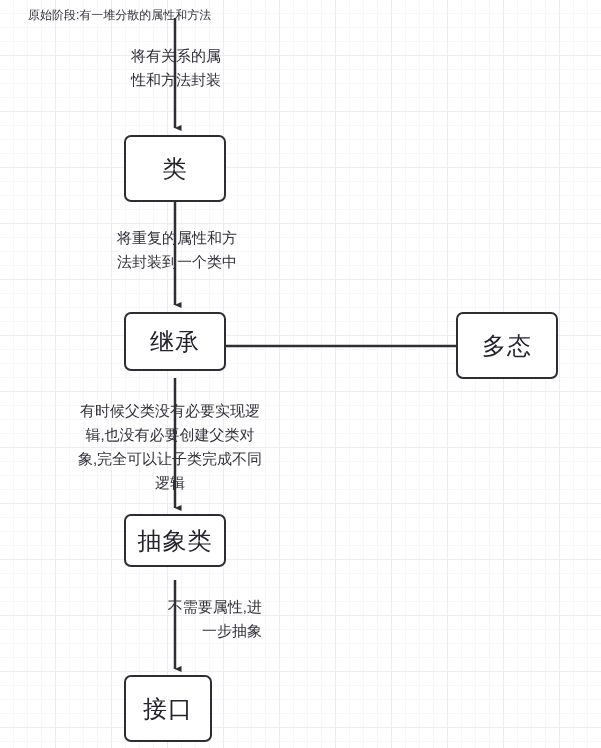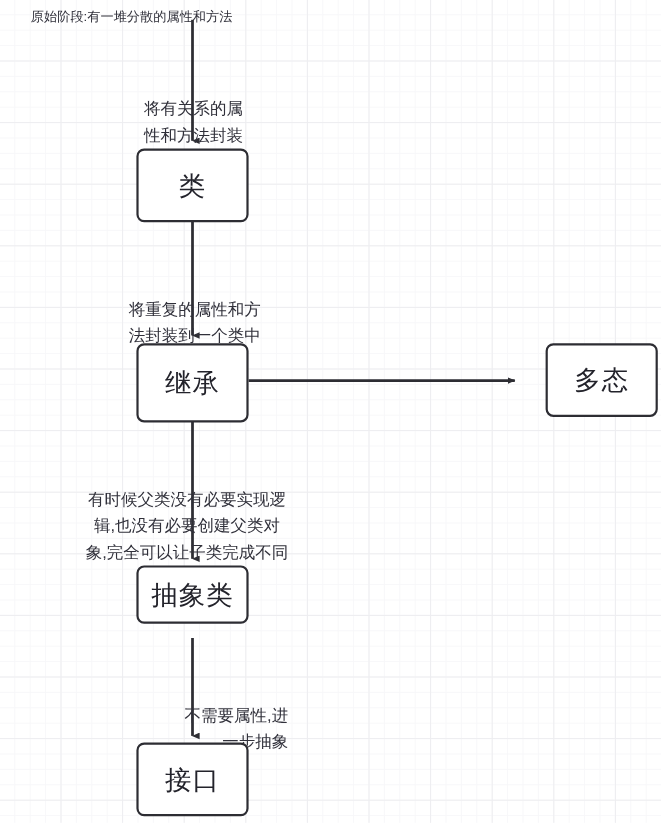--- a/index.html
+++ b/index.html
@@ -57,21 +57,20 @@
   }
 
   .edge-label {
     position: absolute;
     color: #30303a;
     font-size: 15px;
     line-height: 24px;
     text-align: center;
     font-family: "Liberation Sans", "DejaVu Sans", sans-serif;
     white-space: pre-line;
-    margin-top: 44px;
   }
 
   #title-text {
     position: absolute;
     left: 28px;
     top: 4px;
     font-size: 12px;
     line-height: 22px;
     color: #30303a;
     white-space: nowrap;
@@ -115,31 +114,31 @@
   <div id="title-text">原始阶段:有一堆分散的属性和方法</div>
 
   <div class="edge-label" style="left: 120px; top: 44px; width: 112px;">将有关系的属
 性和方法封装</div>
 
   <div class="node" style="left: 124px; top: 135px; width: 102px; height: 67px;">类</div>
 
   <div class="edge-label" style="left: 92px; top: 226px; width: 170px;">将重复的属性和方
 法封装到一个类中</div>
 
-  <div class="node" style="left: 124px; top: 312px; width: 102px; height: 72px;">继承</div>
+  <div class="node" style="left: 124px; top: 312px; width: 102px; height: 59px;">继承</div>
 
 
-  <div class="node" style="left: 496px; top: 312px; width: 102px; height: 67px; font-family: Liberation Mono, monospace;">多态</div>
+  <div class="node" style="left: 456px; top: 312px; width: 102px; height: 67px; font-family: Liberation Mono, monospace;">多态</div>
 
   <div class="edge-label" style="left: 54px; top: 399px; width: 232px;">有时候父类没有必要实现逻
 辑,也没有必要创建父类对
 象,完全可以让子类完成不同
 逻辑</div>
 
   <div class="node" style="left: 124px; top: 514px; width: 102px; height: 53px;">抽象类</div>
 
   <div class="edge-label" style="left: 92px; top: 595px; width: 170px; text-align: right;">不需要属性,进
 一步抽象</div>
 
-  <div class="node" style="left: 124px; top: 675px; width: 102px; height: 67px;">接口</div>
+  <div class="node" style="left: 124px; top: 675px; width: 88px; height: 67px;">接口</div>
 
 
 </div>
 
 </body></html>

